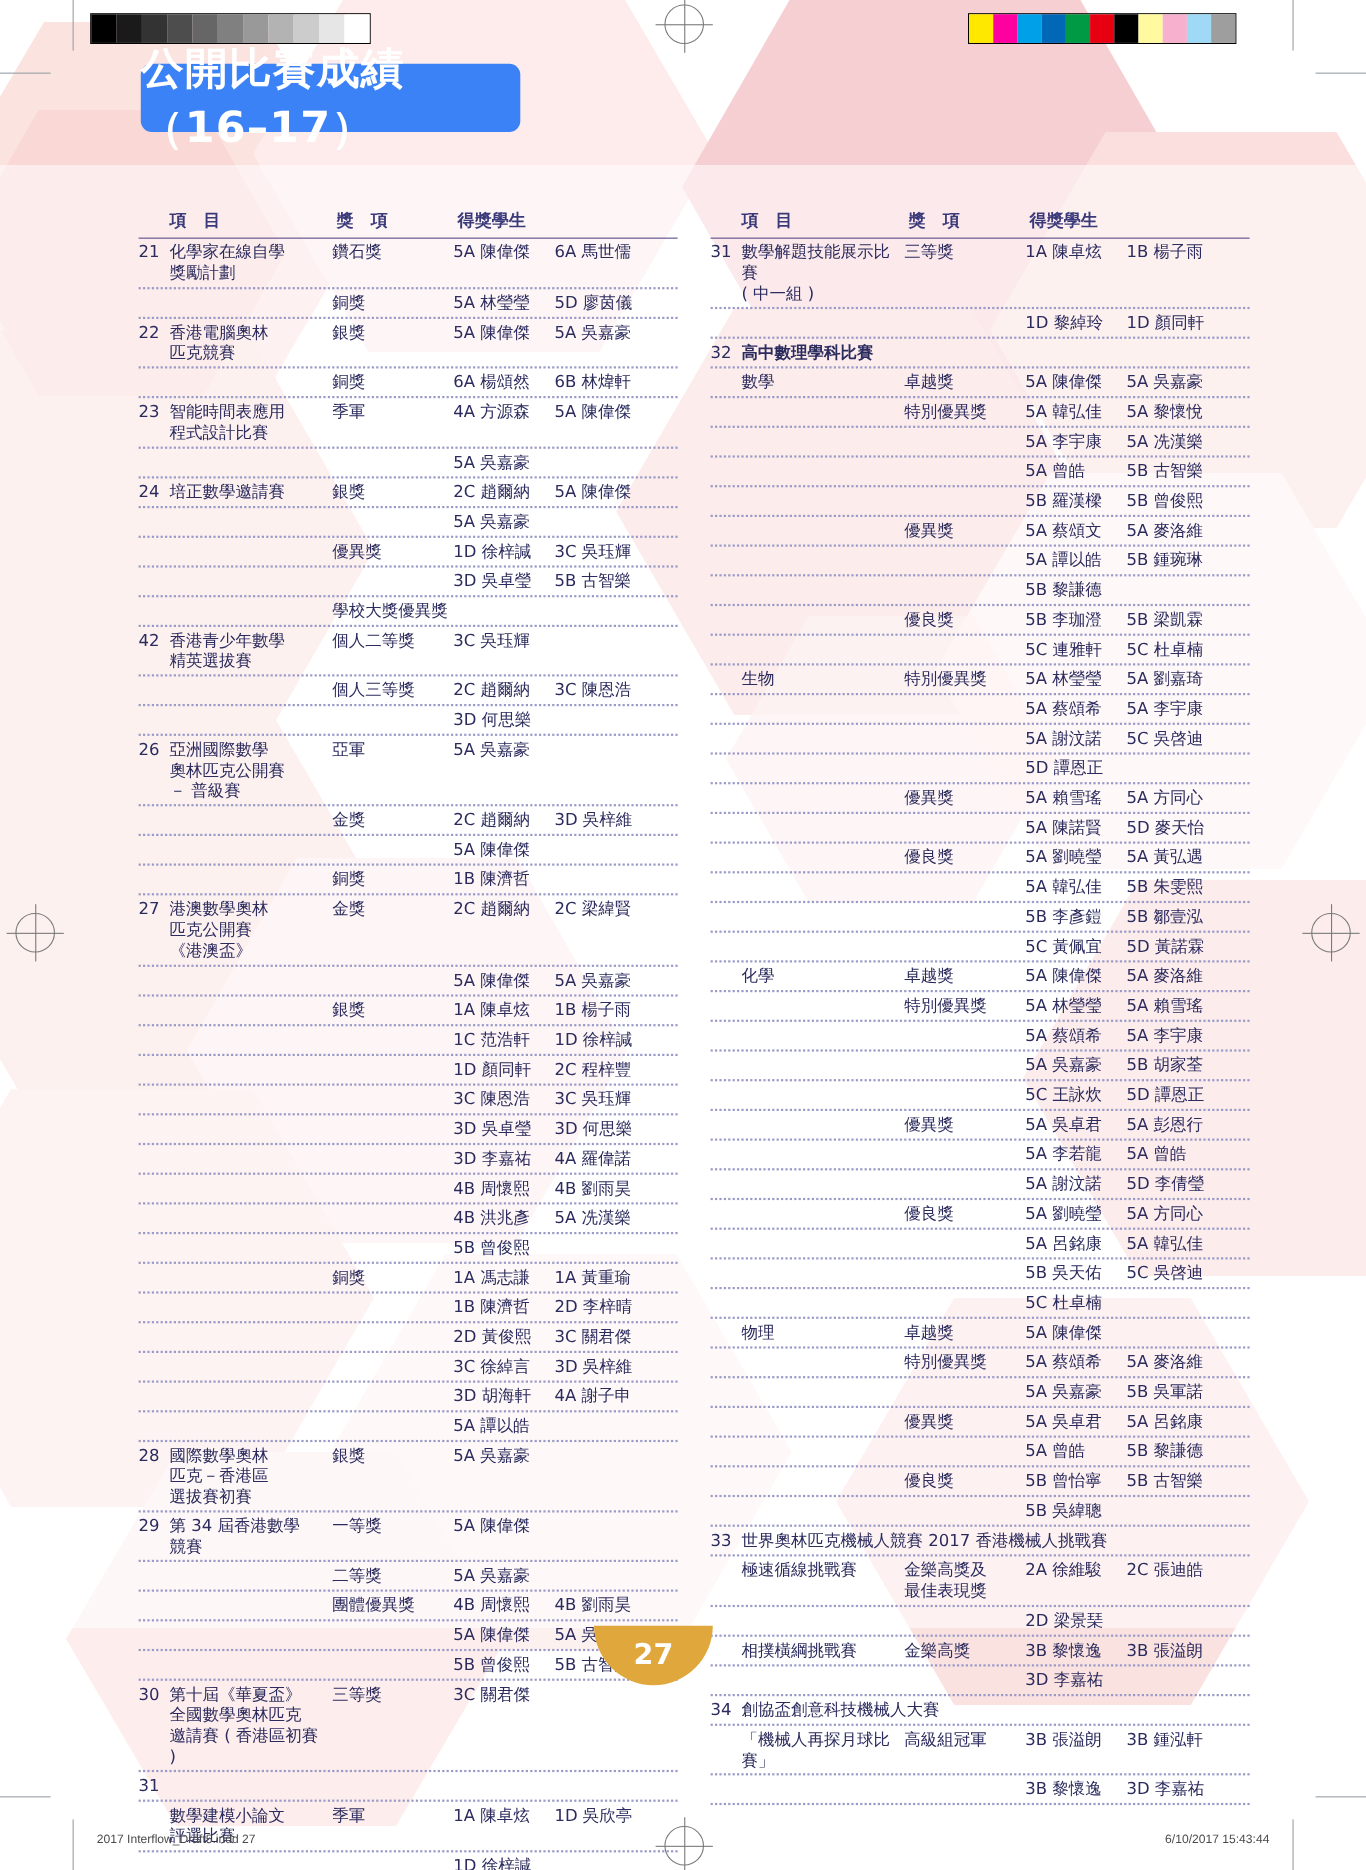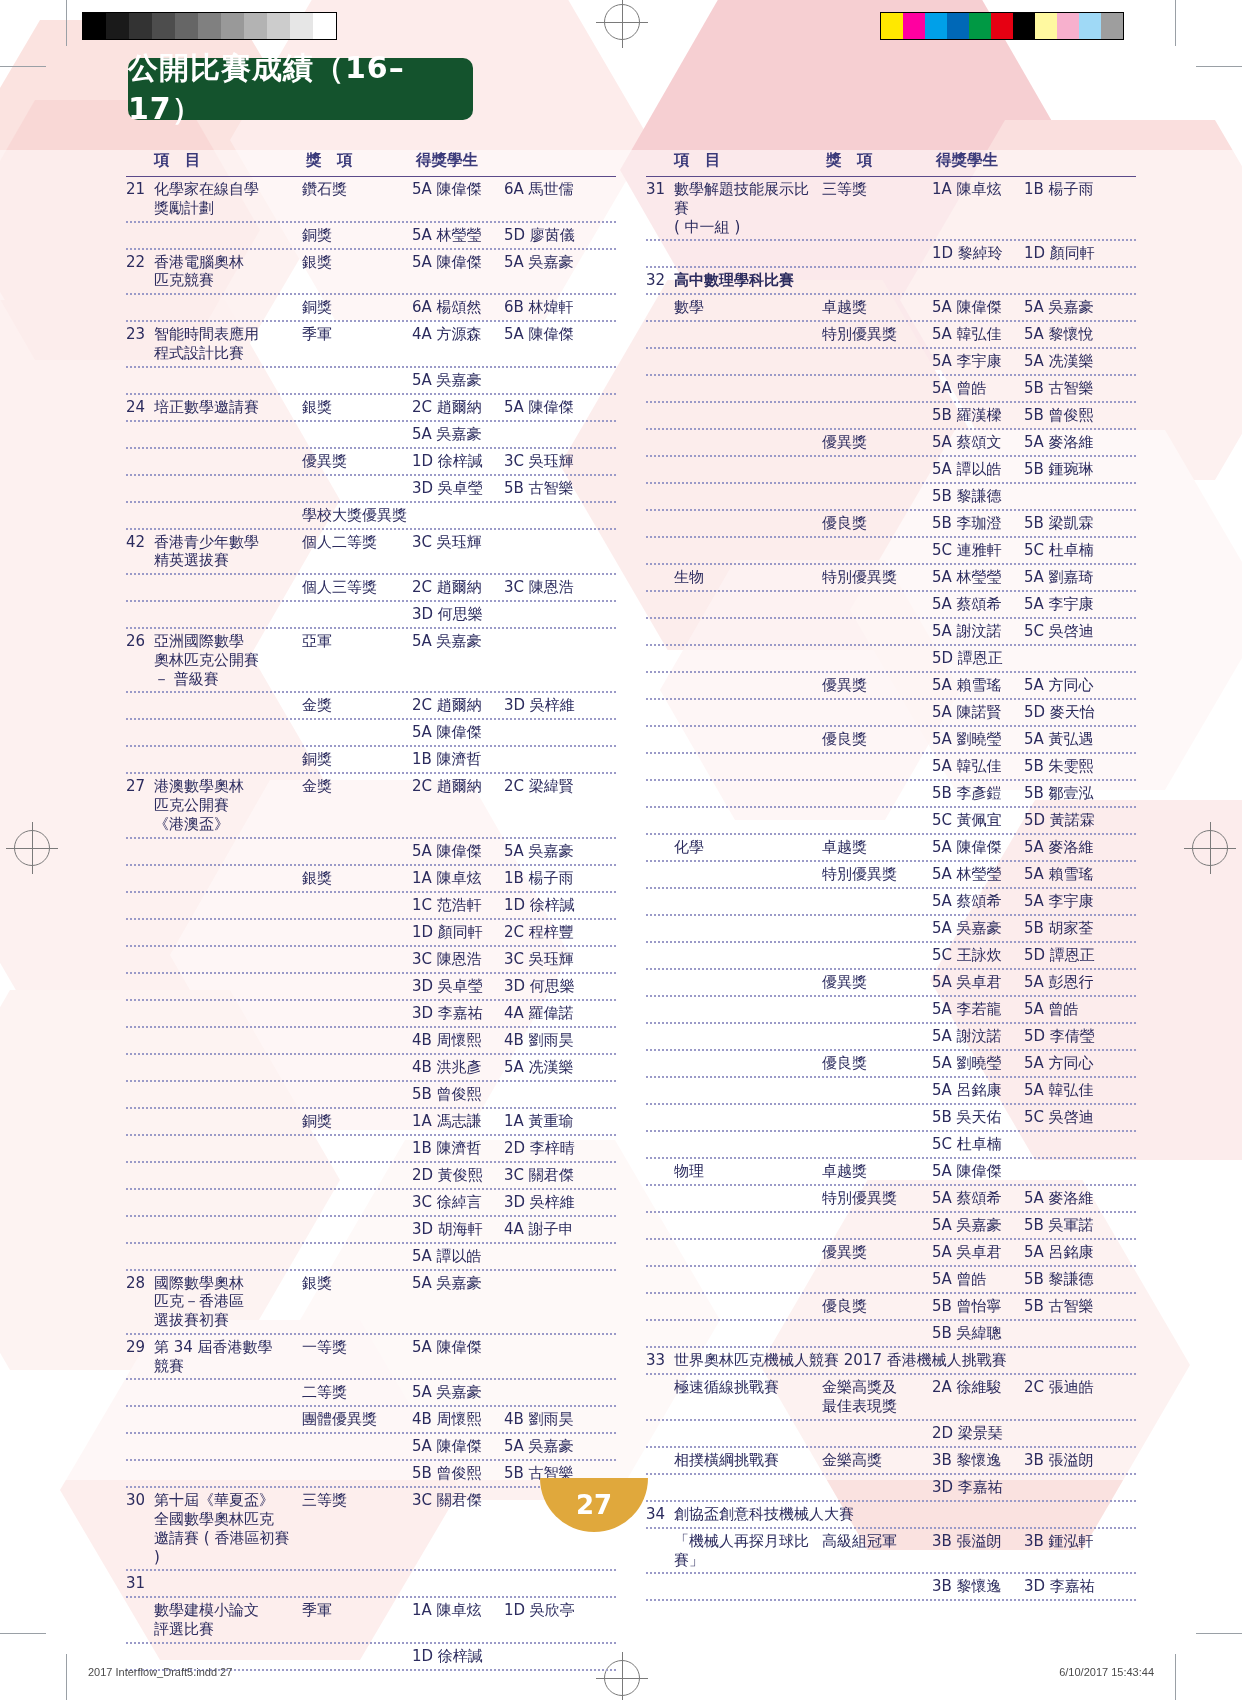--- a/index.html
+++ b/index.html
@@ -23,31 +23,31 @@
   
   .deco{position:absolute;pointer-events:none;}
   .hex{
     position:absolute;
     clip-path:polygon(25% 0%,75% 0%,100% 50%,75% 100%,25% 100%,0% 50%);
   }
   
   .page{position:absolute;left:0;top:0;width:1242px;height:1700px;}
   .title-badge{
     position:absolute;left:128px;top:58px;width:345px;height:62px;
-    background:#14532d;border-radius:10px;
+    background:#3b82f6;border-radius:10px;
     display:flex;align-items:center;justify-content:center;
-    color:#fff;font-size:30px;font-weight:bold;letter-spacing:1px;
+    color:#fff;font-size:39px;font-weight:bold;letter-spacing:1px;
   }
   .cols{position:absolute;left:126px;top:150px;width:1010px;}
   .col{position:absolute;top:0;width:490px;}
   .col-left{left:0;}
   .col-right{left:520px;}
   .thead{
     display:flex;border-bottom:1.5px solid #5b4a8a;
-    color:#3a3a7a;font-size:15.5px;font-weight:bold;padding-bottom:5px;
+    color:#3a3a7a;font-size:15.5px;font-weight:bold;padding-bottom:5px;margin-top:40px;
   }
   .thead .c-no{width:28px;}
   .thead .c-item{width:148px;}
   .thead .c-award{width:110px;}
   .thead .c-stu{flex:1;}
   .row{display:flex;align-items:flex-start;min-height:25px;}
   .cell{
     font-size:15px;color:#2b2b5e;line-height:1.25;
     padding:3px 0 3px 0;box-sizing:border-box;
   }

